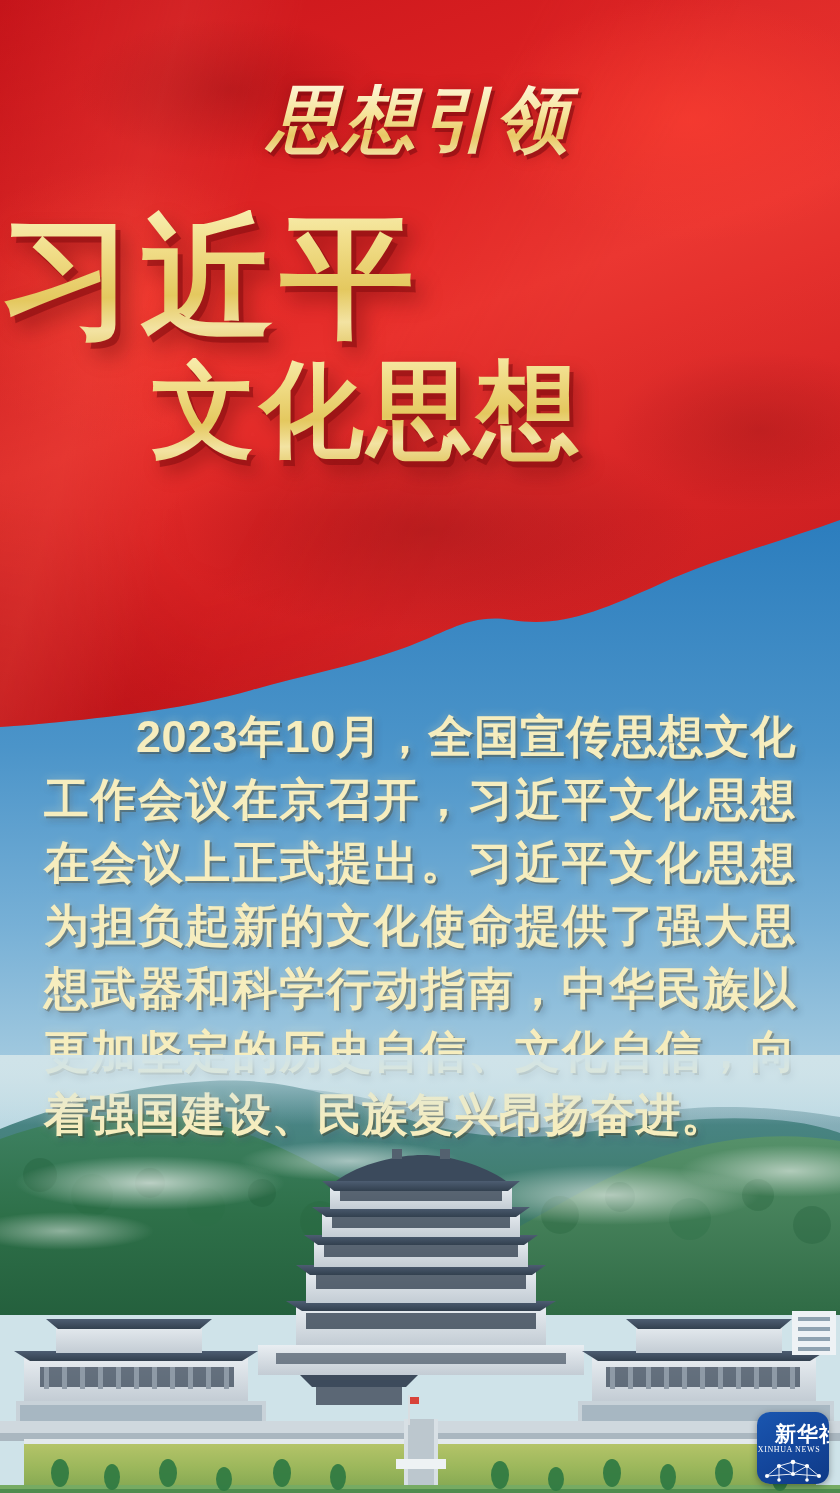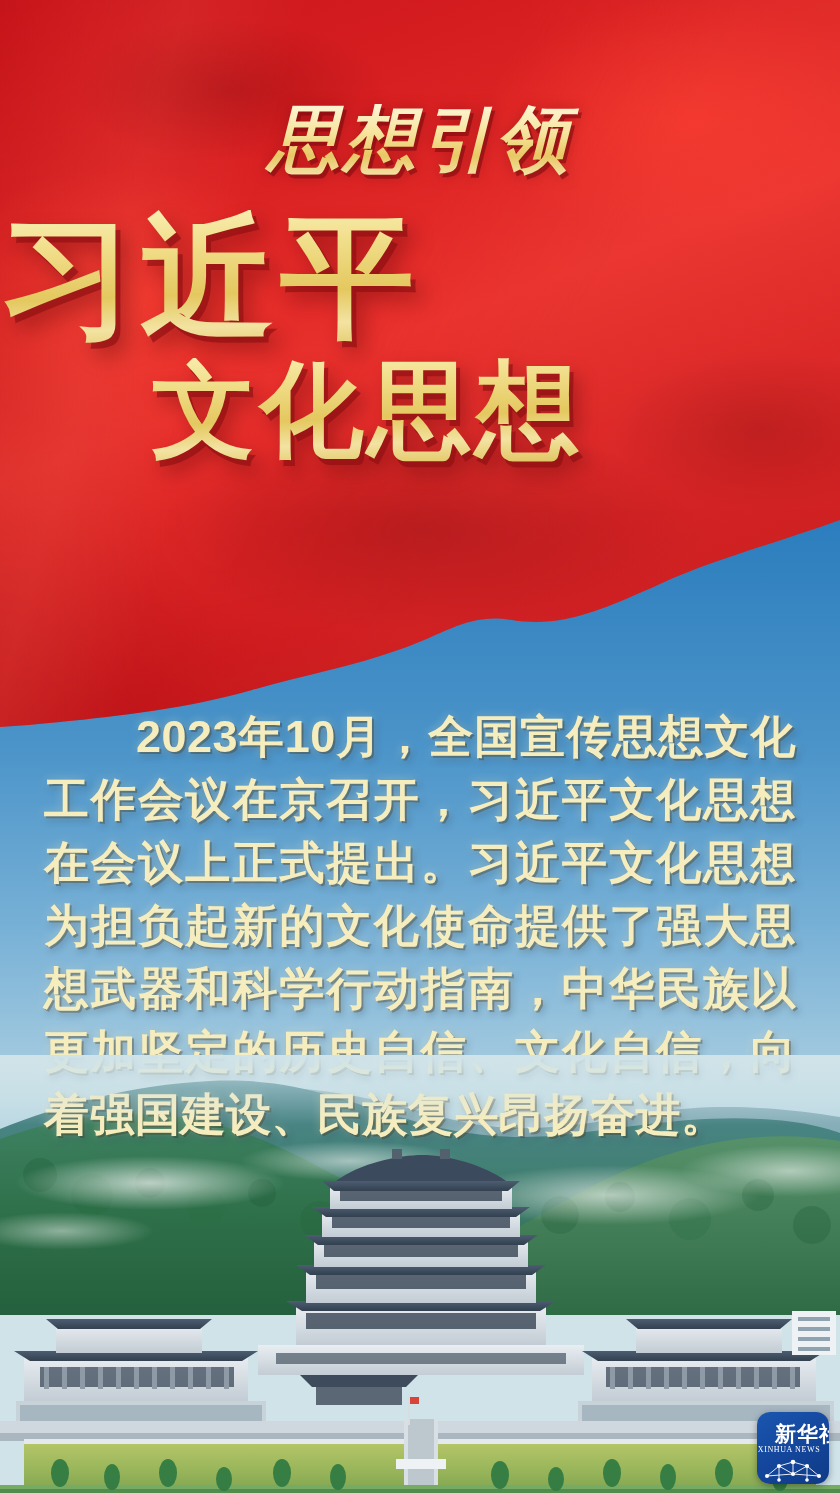--- a/index.html
+++ b/index.html
@@ -60,21 +60,20 @@
     text-align:center;
     font-family:"Liberation Serif","DejaVu Serif",serif;
     font-size:72px;line-height:1;
     font-weight:700;font-style:italic;
     letter-spacing:4px;
     background:linear-gradient(180deg,#fdf6d8 0%,#f6e39a 42%,#e8c864 72%,#f4e2a6 100%);
     -webkit-background-clip:text;background-clip:text;
     color:transparent;
     -webkit-text-fill-color:transparent;
     filter:drop-shadow(3px 4px 0 rgba(120,10,14,.55)) drop-shadow(0 0 7px rgba(110,6,10,.35));
-    margin-top:20px;
   }
 
   .title-main{
     position:absolute;left:0;top:210px;width:840px;
     font-size:134px;line-height:1;
     font-weight:900;
     letter-spacing:6px;
     background:linear-gradient(178deg,#f7edae 0%,#f0dd86 28%,#e3c košt 0%,#e6c85f 58%,#f2e199 78%,#e2c45c 100%);
     background:linear-gradient(178deg,#f9f0b6 0%,#f1de8a 26%,#e4c85f 56%,#f3e3a2 76%,#ddbe52 100%);
     -webkit-background-clip:text;background-clip:text;

